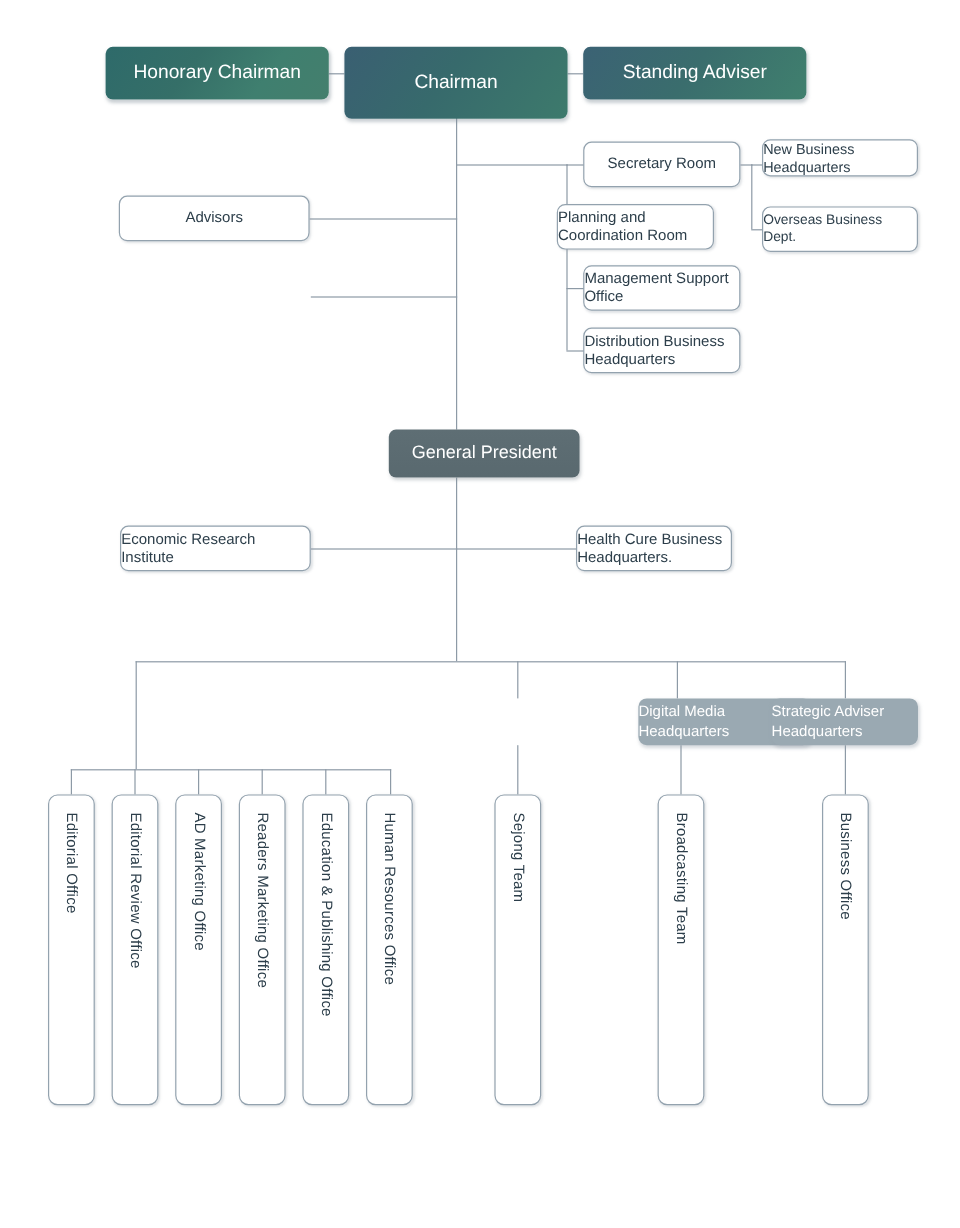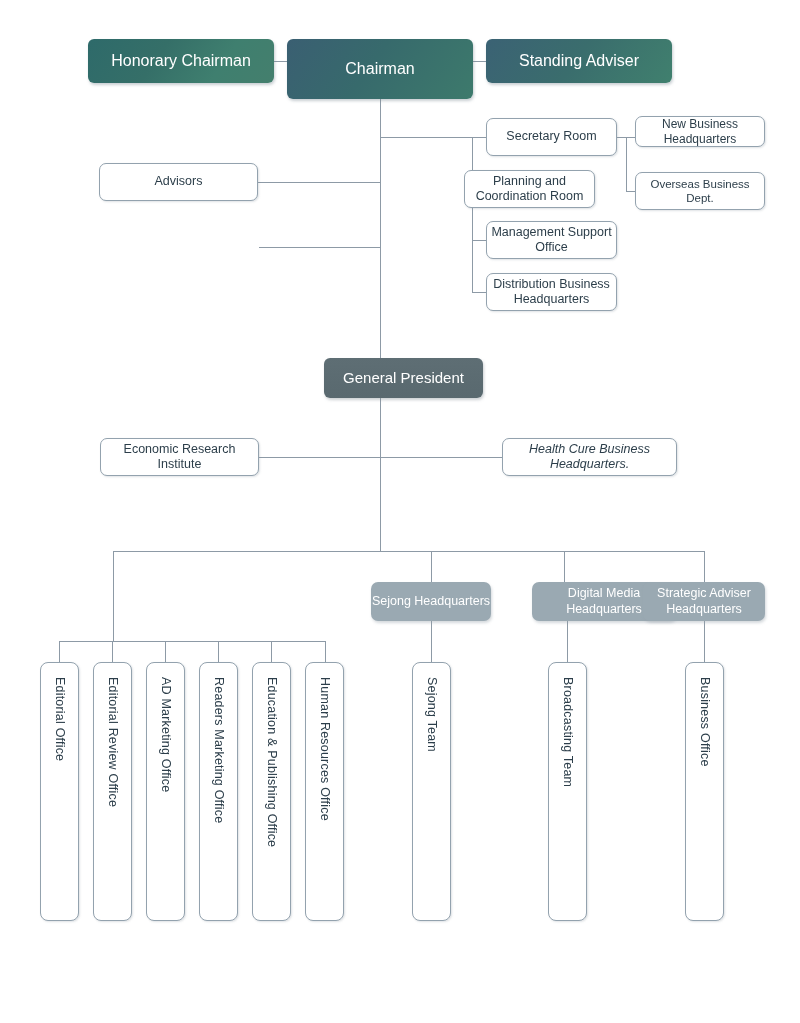--- a/index.html
+++ b/index.html
@@ -28,21 +28,21 @@
   .line.h { height: 1px; }
   .line.v { width: 1px; }
 
   
   .node {
     position: absolute;
     box-sizing: border-box;
     display: flex;
     align-items: center;
     justify-content: center;
-    text-align: center;
+    text-align: left;
     border-radius: 7px;
     line-height: 1.22;
   }
 
   
   .node.plain {
     background: #ffffff;
     border: 1px solid #93a2ae;
     color: #2d3e४8;
     color: #2c3e4a;
@@ -199,27 +199,24 @@
   </div>
 
   <div class="node slate" style="left:300px; top:358px; width:159px; height:40px;">
     <span>General President</span>
   </div>
 
   <div class="node plain" style="left:100px; top:438px; width:159px; height:38px;">
     <span>Economic Research Institute</span>
   </div>
 
-  <div class="node plain" style="left:502px; top:438px; width:175px; height:38px;font-style:italic;">
+  <div class="node plain" style="left:480px; top:438px; width:130px; height:38px;">
     <span>Health Cure Business Headquarters.</span>
   </div>
 
-  <div class="node bluegray" style="left:371px; top:582px; width:120px; height:39px;">
-    <span>Sejong Headquarters</span>
-  </div>
 
   <div class="node bluegray" style="left:504px; top:582px; width:144px; height:39px;margin-left:28px;">
     <span>Digital Media Headquarters</span>
   </div>
 
   <div class="node bluegray" style="left:643px; top:582px; width:122px; height:39px;">
     <span>Strategic Adviser Headquarters</span>
   </div>
 
   <div class="node vert" style="left:40px; top:662px; width:39px; height:259px;">

